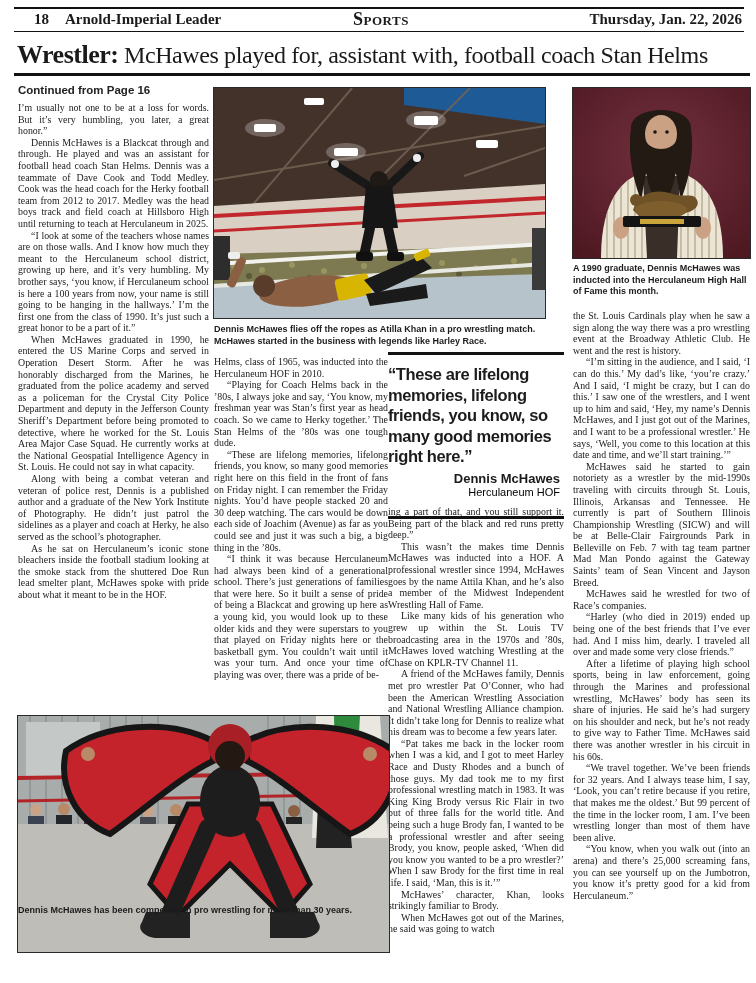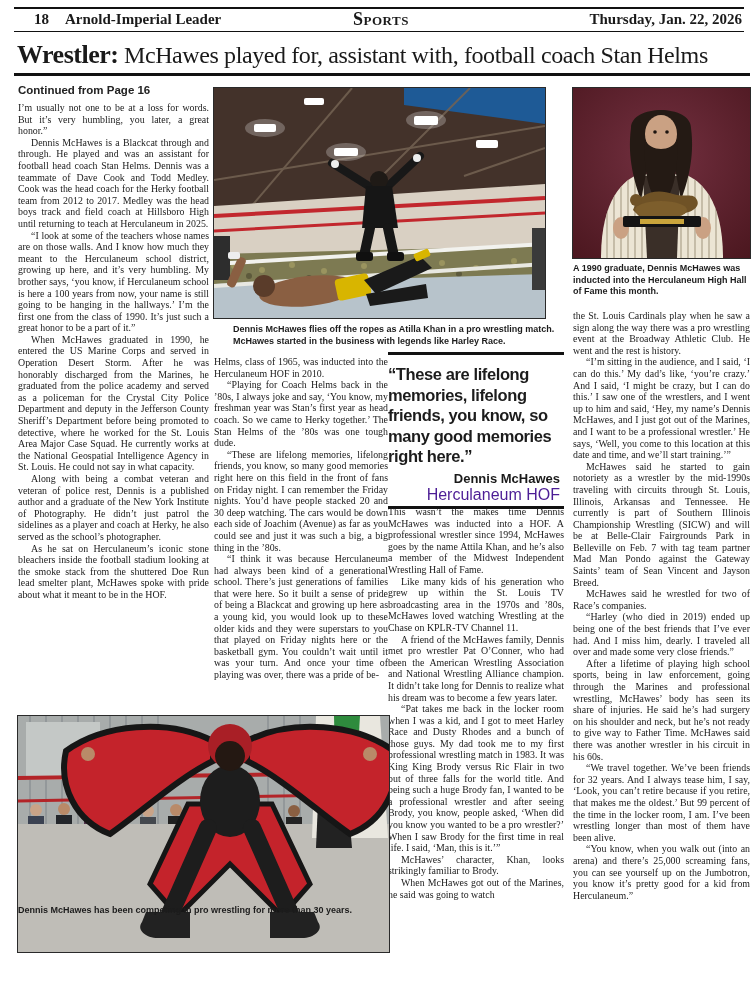--- a/index.html
+++ b/index.html
@@ -35,31 +35,31 @@
   .col3{left:388px;top:506px;width:176px;height:472px;}
   .col4{left:573px;top:310px;width:177px;height:668px;}
 
   figure.photo{position:absolute;margin:0;line-height:0;outline:1px solid #2a2a2a;}
   .photo-ring{left:214px;top:88px;width:331px;height:230px;}
   .photo-portrait{left:573px;top:88px;width:177px;height:170px;}
   .photo-cape{left:18px;top:716px;width:371px;height:236px;}
 
   .caption{position:absolute;font-family:"Liberation Sans", sans-serif;
     font-weight:bold;font-size:9px;line-height:11.5px;color:#1c1c1c;text-align:left;}
-  .cap-ring{left:214px;top:324px;width:331px;margin-left:19px;}
+  .cap-ring{left:214px;top:324px;width:331px;}
   .cap-portrait{left:573px;top:263px;width:177px;}
   .cap-cape{left:18px;top:905px;width:460px;}
 
   .pullquote{position:absolute;left:388px;top:352px;width:176px;
     font-family:"Liberation Sans", sans-serif;}
   .pq-rule{height:3px;background:#111;}
   .pq-text{padding:9px 0 4px 0;font-weight:bold;font-size:16.5px;line-height:20.5px;
     letter-spacing:-0.4px;color:#1c1c1c;}
   .pq-name{font-weight:bold;font-size:13px;text-align:right;padding-right:4px;}
-  .pq-title{font-size:16px;text-align:right;padding-right:4px;padding-bottom:2px;color:#4c1d95;}
+  .pq-title{font-size:11px;text-align:right;padding-right:4px;padding-bottom:18px;color:#000000;}
 </style>
 </head>
 <body>
 
 <div class="page">
 
   <div class="rule top-rule"></div>
 
   <div class="masthead">
     <span class="pg">18</span>
@@ -209,20 +209,21 @@
 
   <aside class="pullquote">
     <div class="pq-rule"></div>
     <div class="pq-text">“These are lifelong memories, lifelong friends, you know, so many good memories right here.”</div>
     <div class="pq-name">Dennis McHawes</div>
     <div class="pq-title">Herculaneum HOF</div>
     <div class="pq-rule"></div>
   </aside>
 
   <div class="col col3">
+      <p>ing a part of that, and you still support it. Being part of the black and red runs pretty deep.”</p>
       <p>This wasn’t the makes time Dennis McHawes was inducted into a HOF. A professional wrestler since 1994, McHawes goes by the name Attila Khan, and he’s also a member of the Midwest Independent Wrestling Hall of Fame.</p>
       <p>Like many kids of his generation who grew up within the St. Louis TV broadcasting area in the 1970s and ’80s, McHawes loved watching Wrestling at the Chase on KPLR-TV Channel 11.</p>
       <p>A friend of the McHawes family, Dennis met pro wrestler Pat O’Conner, who had been the American Wrestling Association and National Wrestling Alliance champion. It didn’t take long for Dennis to realize what his dream was to become a few years later.</p>
       <p>“Pat takes me back in the locker room when I was a kid, and I got to meet Harley Race and Dusty Rhodes and a bunch of those guys. My dad took me to my first professional wrestling match in 1983. It was King King Brody versus Ric Flair in two out of three falls for the world title. And being such a huge Brody fan, I wanted to be a professional wrestler and after seeing Brody, you know, people asked, ‘When did you know you wanted to be a pro wrestler?’ When I saw Brody for the first time in real life. I said, ‘Man, this is it.’”</p>
       <p>McHawes’ character, Khan, looks strikingly familiar to Brody.</p>
       <p>When McHawes got out of the Marines, he said was going to watch</p>
     </div>
   <div class="col col4">
       <p>the St. Louis Cardinals play when he saw a sign along the way there was a pro wrestling event at the Broadway Athletic Club. He went and the rest is history.</p>
       <p>“I’m sitting in the audience, and I said, ‘I can do this.’ My dad’s like, ‘you’re crazy.’ And I said, ‘I might be crazy, but I can do this.’ I saw one of the wrestlers, and I went up to him and said, ‘Hey, my name’s Dennis McHawes, and I just got out of the Marines, and I want to be a professional wrestler.’ He says, ‘Well, you come to this location at this date and time, and we’ll start training.’”</p>

